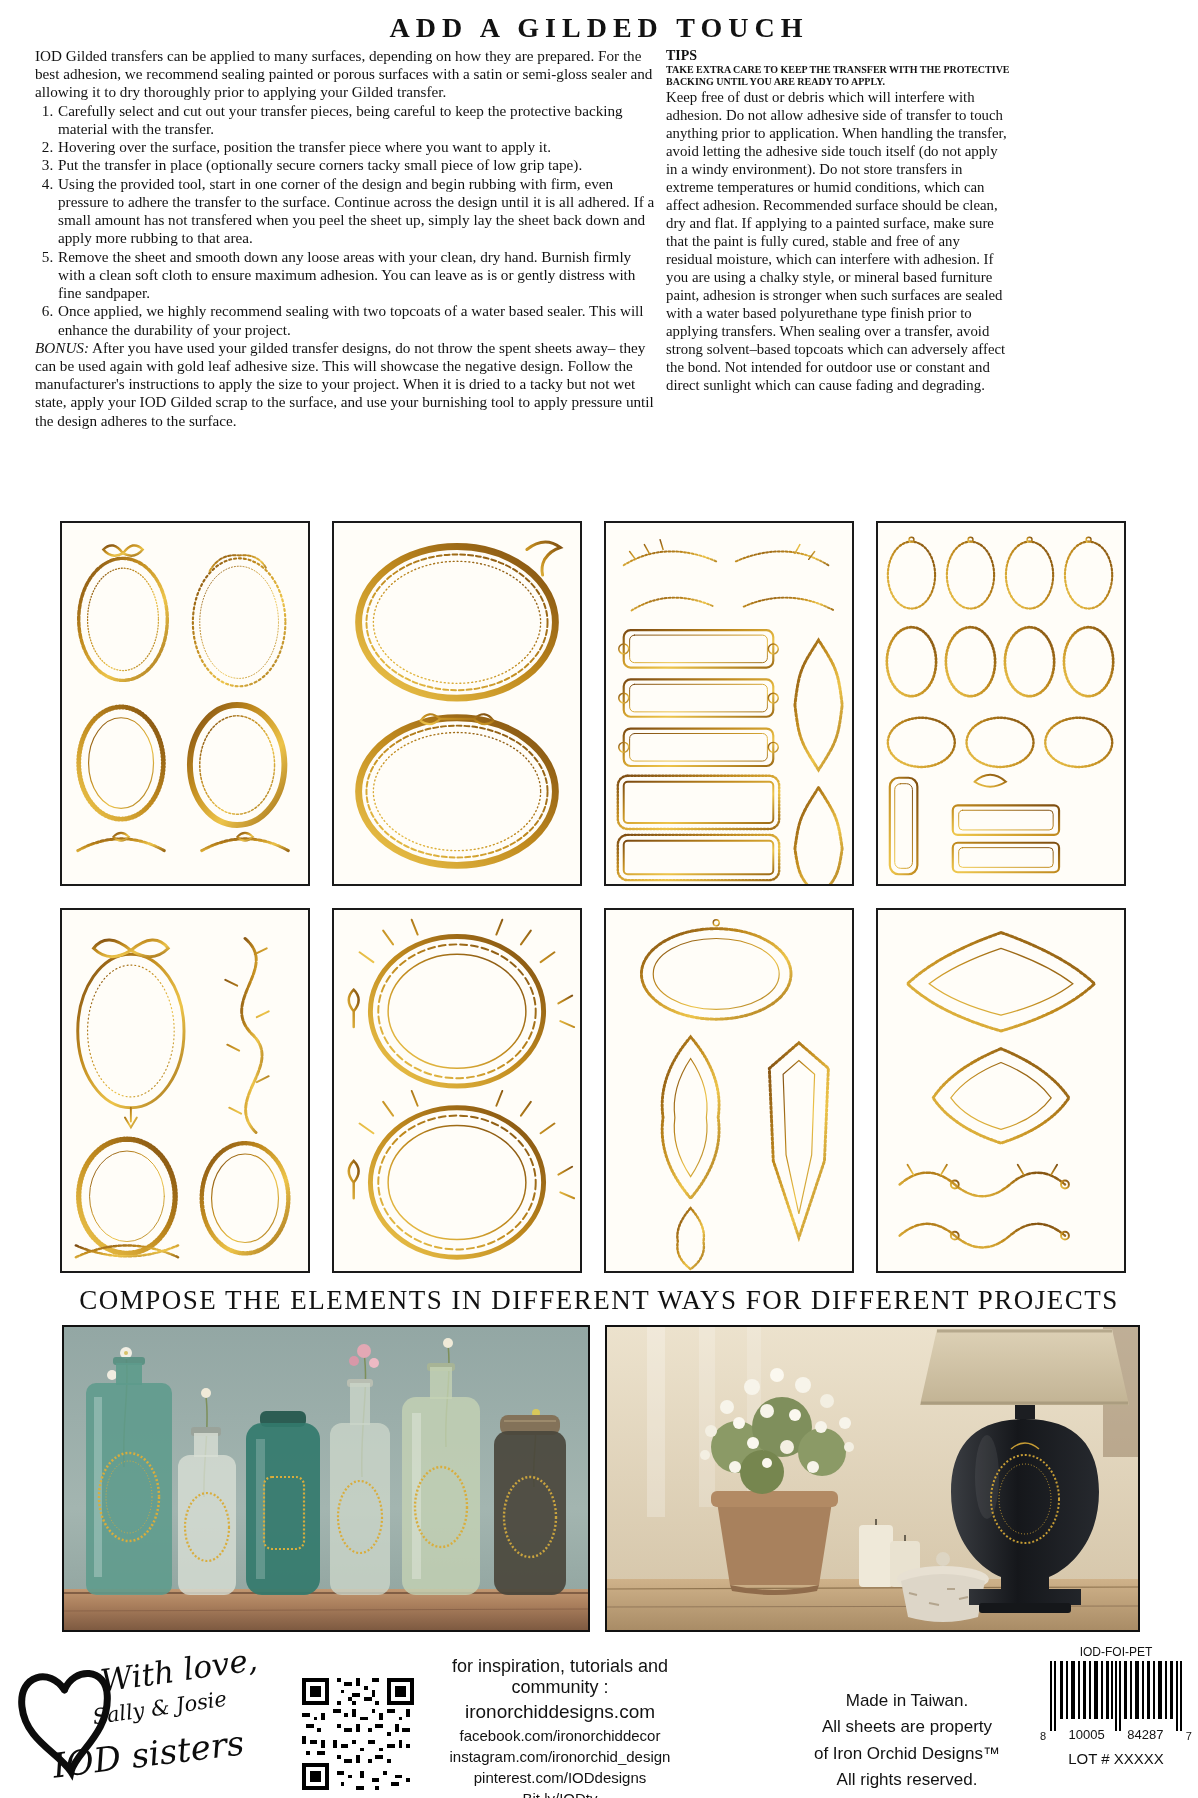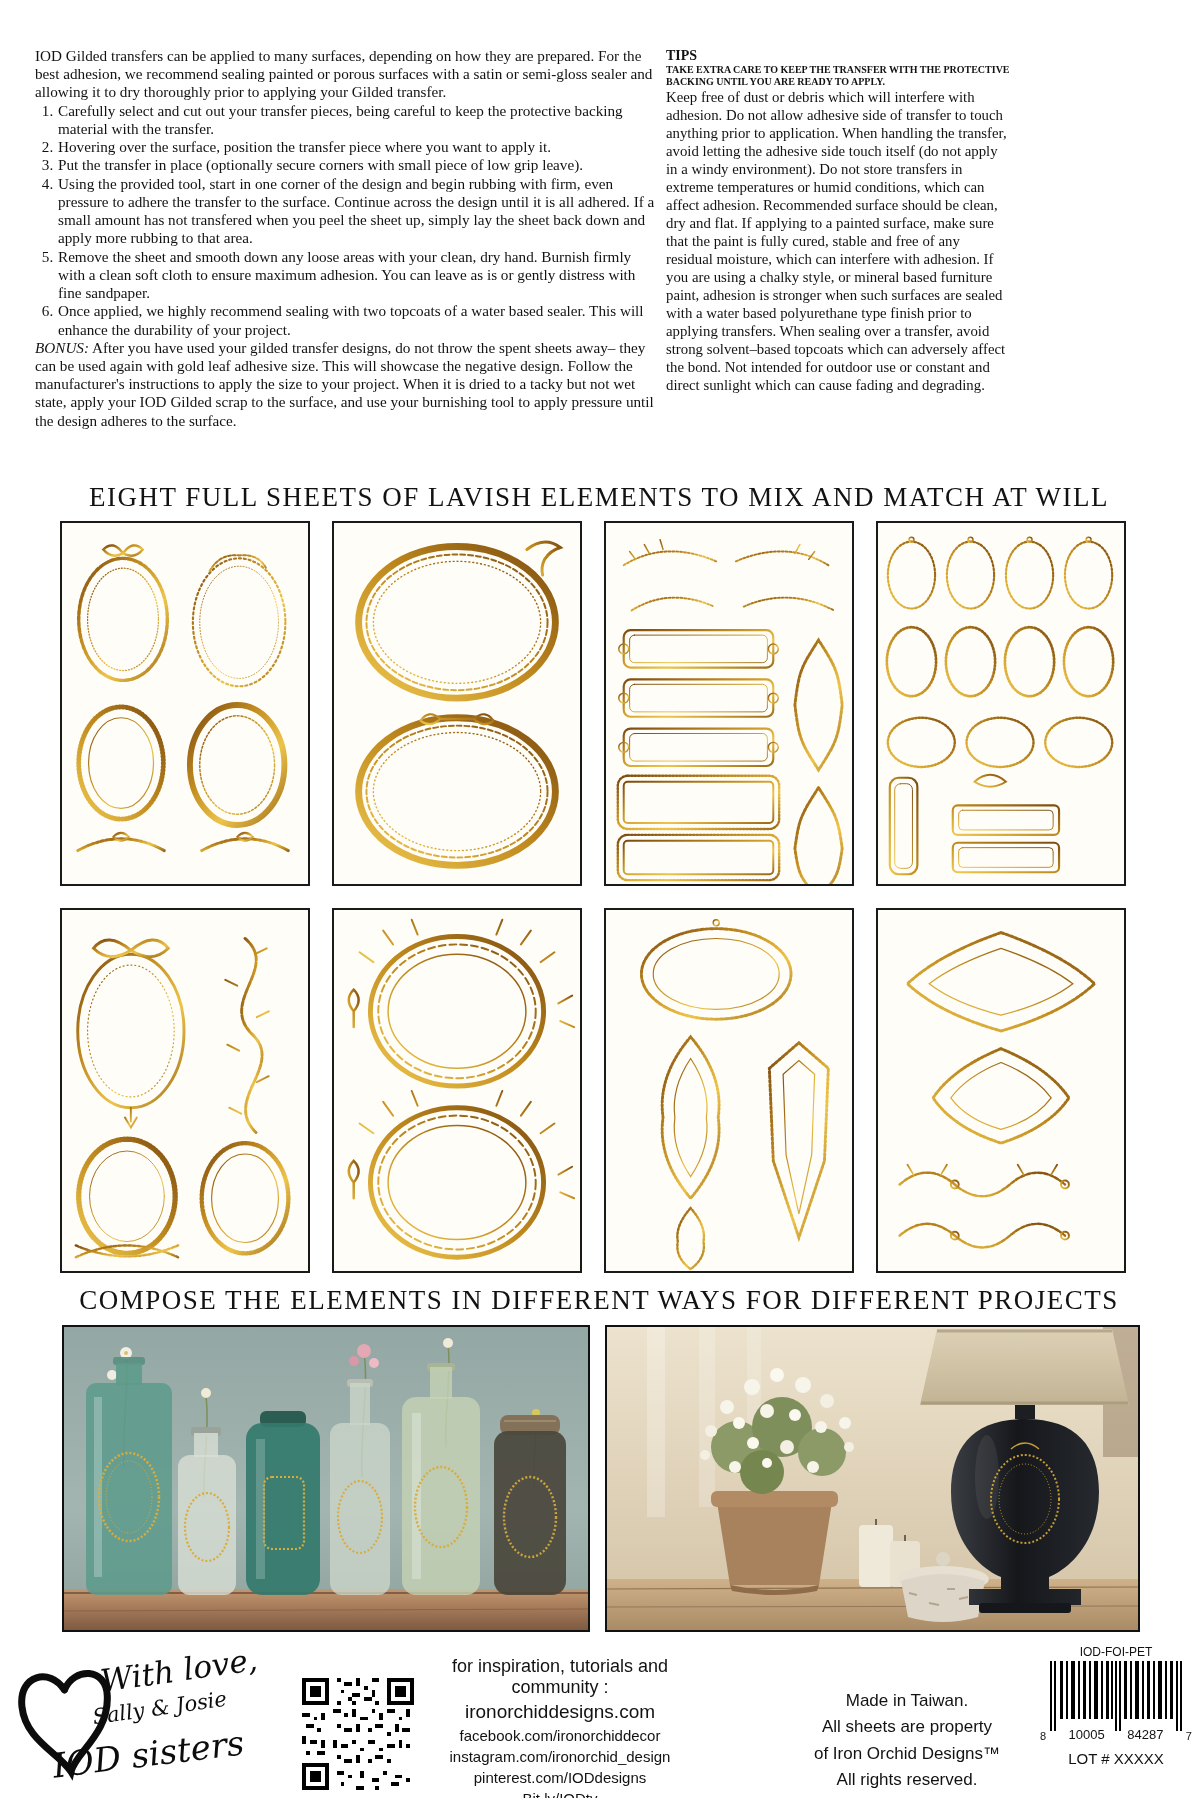--- a/index.html
+++ b/index.html
@@ -78,41 +78,41 @@
           <stop offset="1" stop-color="#9c6a16"></stop>
       </linearGradient>
       <linearGradient id="gold2" x1="0" y1="1" x2="1" y2="0">
         <stop offset="0" stop-color="#f0c94f"></stop>
           <stop offset="0.5" stop-color="#c08a1e"></stop>
         <stop offset="1" stop-color="#7c4c10"></stop>
       </linearGradient>
     </defs>
   </svg>
 
+  <div class="main-title">ADD A GILDED TOUCH</div>
 
   <div class="col-left">
     <p>IOD Gilded transfers can be applied to many surfaces, depending on how they are prepared. For the best adhesion, we recommend sealing painted or porous surfaces with a satin or semi-gloss sealer and allowing it to dry thoroughly prior to applying your Gilded transfer.</p>
     <ol>
       <li>Carefully select and cut out your transfer pieces, being careful to keep the protective backing material with the transfer.</li>
       <li>Hovering over the surface, position the transfer piece where you want to apply it.</li>
-      <li>Put the transfer in place (optionally secure corners with small piece of low grip leave).</li>
+      <li>Put the transfer in place (optionally secure corners tacky small piece of low grip tape).</li>
       <li>Using the provided tool, start in one corner of the design and begin rubbing with firm, even pressure to adhere the transfer to the surface. Continue across the design until it is all adhered. If a small amount has not transfered when you peel the sheet up, simply lay the sheet back down and apply more rubbing to that area.</li>
       <li>Remove the sheet and smooth down any loose areas with your clean, dry hand.  Burnish firmly with a clean soft cloth to ensure maximum adhesion. You can leave as is or gently distress with fine sandpaper.</li>
       <li>Once applied, we highly recommend sealing with two topcoats of a water based sealer. This will enhance the durability of your project.</li>
     </ol>
     <p><span class="bonus-label">BONUS:</span> <span>After you have used your gilded transfer designs, do not throw the spent sheets away– they can be used again with gold leaf adhesive size. This will showcase the negative design. Follow the manufacturer's instructions to apply the size to your project. When it is dried to a tacky but not wet state, apply your IOD Gilded scrap to the surface, and use your burnishing tool to apply pressure until the design adheres to the surface.</span></p>
   </div>
 
   <div class="col-right">
     <p class="tips-heading">TIPS</p>
     <p class="tips-warning">TAKE EXTRA CARE TO KEEP THE TRANSFER WITH THE PROTECTIVE BACKING UNTIL YOU ARE READY TO APPLY.</p>
     <p>Keep free of dust or debris which will interfere with adhesion. Do not allow adhesive side of transfer to touch anything prior to application. When handling the transfer, avoid letting the adhesive side touch itself (do not apply in a windy environment). Do not store transfers in extreme temperatures or humid conditions, which can affect adhesion. Recommended surface should be clean, dry and flat. If applying to a painted surface, make sure that the paint is fully cured, stable and free of any residual moisture, which can interfere with adhesion. If you are using a chalky style, or mineral based furniture paint, adhesion is stronger when such surfaces are sealed with a water based polyurethane type finish prior to applying transfers. When sealing over a transfer, avoid strong solvent–based topcoats which can adversely affect the bond. Not intended for outdoor use or constant and direct sunlight which can cause fading and degrading.</p>
   </div>
 
-  <div class="section-heading" id="sheets-heading">EIGHT FULL SHEETS OF LAVISH ELEMENTS TO MIX AND MATCH AT WILL</div>
 
   <div class="sheets-grid">
 
     <div class="sheet-panel" title="Four ornate gold oval frames with bow swag garlands">
       <svg viewBox="0 0 250 365">
         <g fill="none" stroke="url(#gold)" stroke-linecap="round">
           <ellipse cx="62" cy="97" rx="45" ry="62" stroke-width="3.5" stroke-dasharray="4 2"></ellipse>
           <ellipse cx="62" cy="97" rx="36" ry="52" stroke-width="1.3" stroke-dasharray="1 2"></ellipse>
           <path d="M62,30 q-10,-14 -20,-4 q8,10 20,4 q10,-14 20,-4 q-8,10 -20,4" stroke-width="2.5"></path>
           <ellipse cx="180" cy="100" rx="47" ry="65" stroke-width="2.2" stroke-dasharray="2 3"></ellipse>

